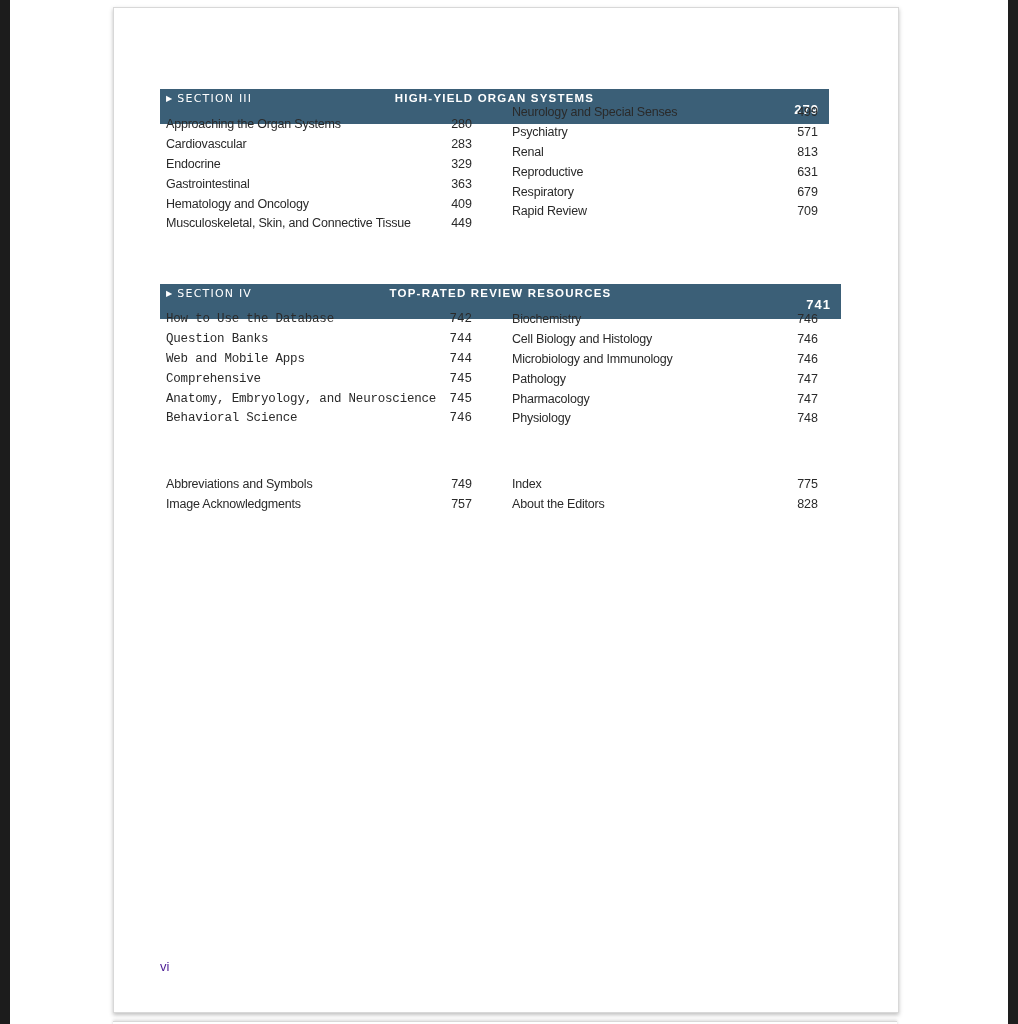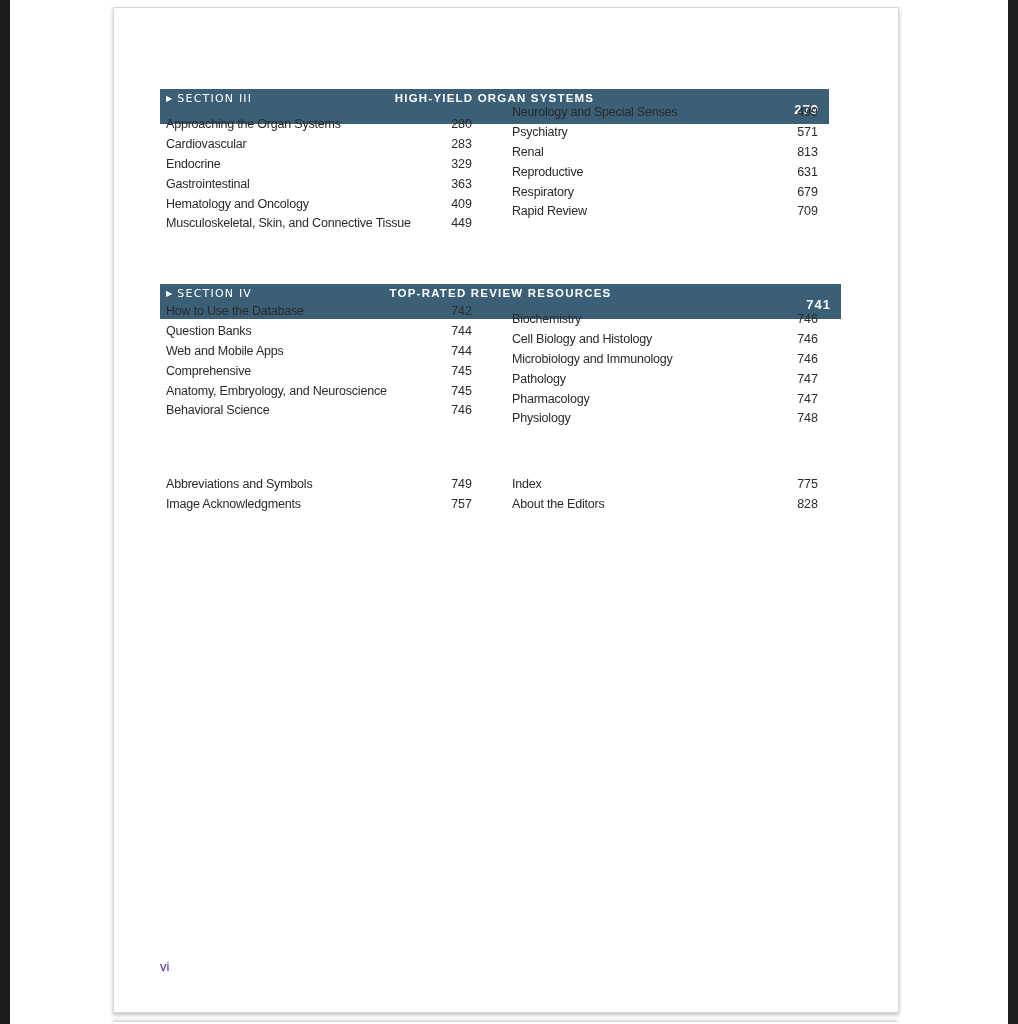--- a/index.html
+++ b/index.html
@@ -115,21 +115,21 @@
         <span class="num">709</span>
       </div>
   </div>
 
   <div class="section-bar" style="top:276px;padding-left:12px;">
     <span class="label"><span class="tri">▶</span><span>SECTION IV</span></span>
     <span class="title">TOP-RATED REVIEW RESOURCES</span>
     <span class="page-num">741</span>
   </div>
 
-  <div class="toc-col col-left" style="top:296px;">
+  <div class="toc-col col-left" style="top:304px;font-family:Liberation Mono, monospace;">
     <div class="toc-row">
         <span class="name">How to Use the Database</span>
         <span class="num">742</span>
       </div>
     <div class="toc-row">
         <span class="name">Question Banks</span>
         <span class="num">744</span>
       </div>
     <div class="toc-row">
         <span class="name">Web and Mobile Apps</span>

